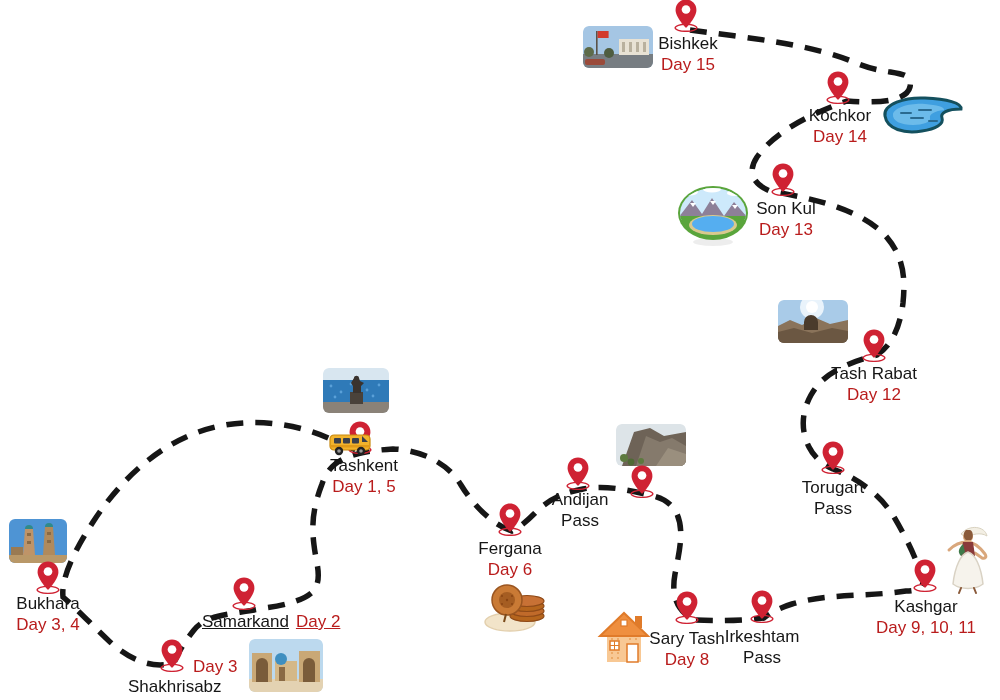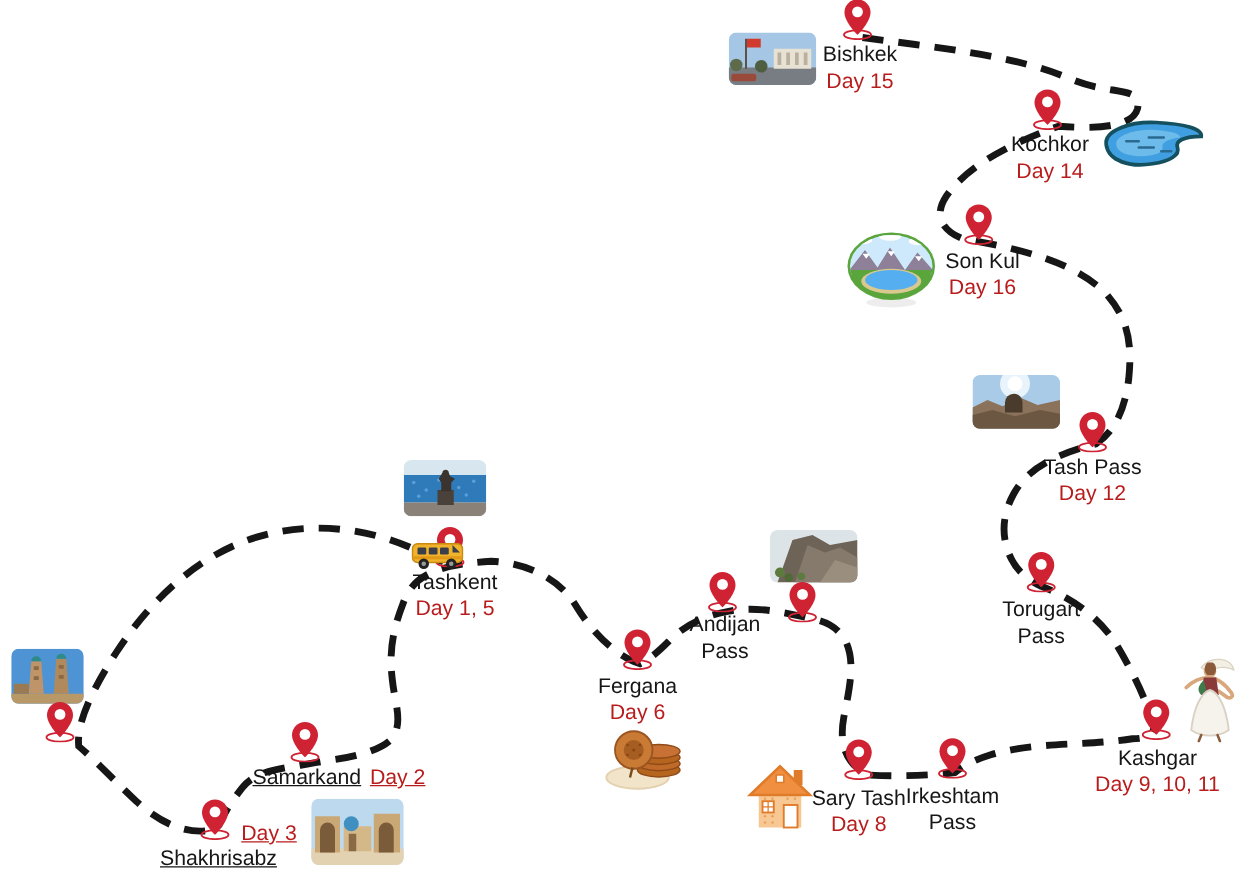--- a/index.html
+++ b/index.html
@@ -6,21 +6,21 @@
   #canvas{position:relative;width:1000px;height:700px;background:#ffffff;overflow:hidden;
           font-family:"Liberation Sans","DejaVu Sans",sans-serif;}
   #routeSvg{position:absolute;left:0;top:0;z-index:1;}
   .illus{position:absolute;z-index:2;}
   .pin{position:absolute;z-index:4;width:30px;height:35px;}
   .stop-label{position:absolute;z-index:5;text-align:center;font-size:17px;line-height:21px;color:#161616;}
   .city{display:block;color:#161616;}
   .day{display:block;color:#b91c1c;}
   .inline-label{display:flex;gap:7px;white-space:nowrap;}
   .inline-label .city,.inline-label .day{display:inline;text-decoration:underline;}
-  .abs{position:absolute;z-index:5;font-size:17px;line-height:21px;text-decoration:underline;}
+  .abs{position:absolute;z-index:5;font-size:17px;line-height:21px;}
   .photo{border-radius:6px;}
 </style>
 </head>
 <body>
 
 <div id="canvas">
 
   <svg id="routeSvg" width="1000" height="700" viewBox="0 0 1000 700">
     <path d="M 690 30
              C 748 38, 812 44, 856 63
@@ -291,25 +291,25 @@
     <span class="day">Day 15</span>
   </div>
 
   <div class="stop-label" style="left:795px;top:105px;width:90px">
     <span class="city">Kochkor</span>
     <span class="day">Day 14</span>
   </div>
 
   <div class="stop-label" style="left:741px;top:198px;width:90px">
     <span class="city">Son Kul</span>
-    <span class="day">Day 16</span>
+    <span class="day">Day 13</span>
   </div>
 
   <div class="stop-label" style="left:824px;top:363px;width:100px">
-    <span class="city">Tash Pass</span>
+    <span class="city">Tash Rabat</span>
     <span class="day">Day 12</span>
   </div>
 
   <div class="stop-label" style="left:793px;top:477px;width:80px">
     <span class="city">Torugart Pass</span>
   </div>
 
   <div class="stop-label" style="left:871px;top:596px;width:110px">
     <span class="city">Kashgar</span>
     <span class="day">Day 9, 10, 11</span>
@@ -340,14 +340,18 @@
   </div>
 
   <div class="stop-label inline-label" style="left:202px;top:611px">
     <span class="city">Samarkand</span>
     <span class="day">Day 2</span>
   </div>
 
   <span class="abs day" style="left:193px;top:656px">Day 3</span>
   <span class="abs city" style="left:128px;top:676px">Shakhrisabz</span>
 
+  <div class="stop-label" style="left:5px;top:593px;width:86px">
+    <span class="city">Bukhara</span>
+    <span class="day">Day 3, 4</span>
+  </div>
 
 </div>
 
 </body></html>

